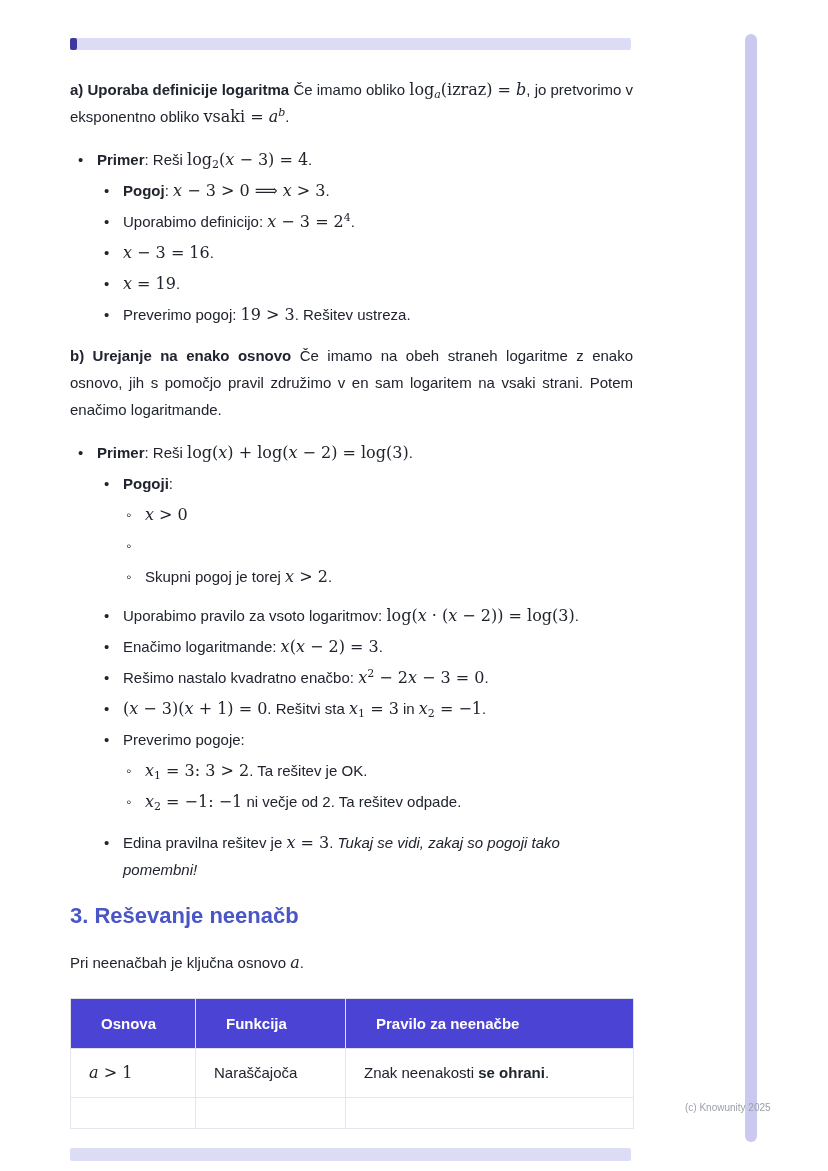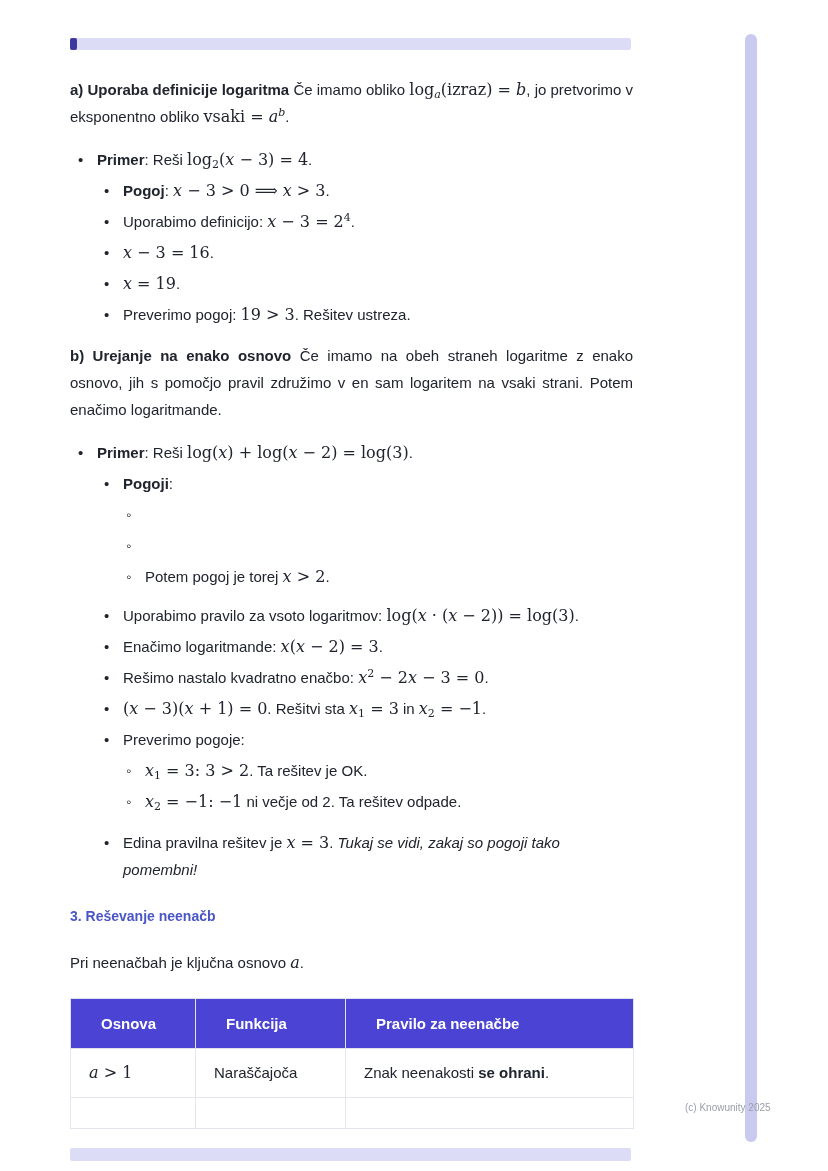--- a/index.html
+++ b/index.html
@@ -30,21 +30,21 @@
   .li-text{flex:1;}
 
   
   .b{font-weight:700;}
   .i{font-style:italic;}
   .m,.mi{font-family:"DejaVu Serif","DejaVu Sans",serif;font-size:16px;}
   .mi{font-style:italic;}
   .sub{font-size:11px;vertical-align:-3px;line-height:0;}
   .sup{font-size:11px;vertical-align:6px;line-height:0;}
 
-  .heading{margin:18px 0 18px 0;font-size:14px;font-weight:700;color:#4a55c6;line-height:30px;}
+  .heading{margin:18px 0 18px 0;font-size:22px;font-weight:700;color:#4a55c6;line-height:30px;}
 
   table.doc-table{border-collapse:collapse;margin-top:22px;width:563px;table-layout:fixed;}
   .doc-table th{
     background:#4b43d4;color:#ffffff;font-weight:700;text-align:left;
     padding:16px 30px;font-size:15px;border:1px solid #dfe2e9;
   }
   .doc-table td{
     border:1px solid #e3e6ec;padding:12px 18px;background:#ffffff;vertical-align:top;line-height:24px;
   }
   .doc-table tr.partial td{padding:13px 18px;height:4px;}
@@ -95,27 +95,28 @@
       <li class="li lvl1">
           <span class="bullet">•</span>
           <span class="li-text"><span class="b">Primer</span><span>: Reši </span><span class="m">log(</span><span class="mi">x</span><span class="m">) + log(</span><span class="mi">x</span><span class="m"> − 2) = log(3)</span><span>.</span></span>
         </li>
       <li class="li lvl2">
           <span class="bullet">•</span>
           <span class="li-text"><span class="b">Pogoji</span><span>:</span></span>
         </li>
       <li class="li lvl3">
           <span class="bullet">◦</span>
+          <span class="li-text"><span class="mi">x</span><span class="m"> &gt; 0</span></span>
         </li>
       <li class="li lvl3">
           <span class="bullet">◦</span>
         </li>
       <li class="li lvl3">
           <span class="bullet">◦</span>
-          <span class="li-text"><span>Potem pogoj je torej </span><span class="mi">x</span><span class="m"> &gt; 2</span><span>.</span></span>
+          <span class="li-text"><span>Skupni pogoj je torej </span><span class="mi">x</span><span class="m"> &gt; 2</span><span>.</span></span>
         </li>
       <li class="li lvl2 gap">
           <span class="bullet">•</span>
           <span class="li-text"><span>Uporabimo pravilo za vsoto logaritmov: </span><span class="m">log(</span><span class="mi">x</span><span class="m"> · (</span><span class="mi">x</span><span class="m"> − 2)) = log(3)</span><span>.</span></span>
         </li>
       <li class="li lvl2">
           <span class="bullet">•</span>
           <span class="li-text"><span>Enačimo logaritmande: </span><span class="mi">x</span><span class="m">(</span><span class="mi">x</span><span class="m"> − 2) = 3</span><span>.</span></span>
         </li>
       <li class="li lvl2">

